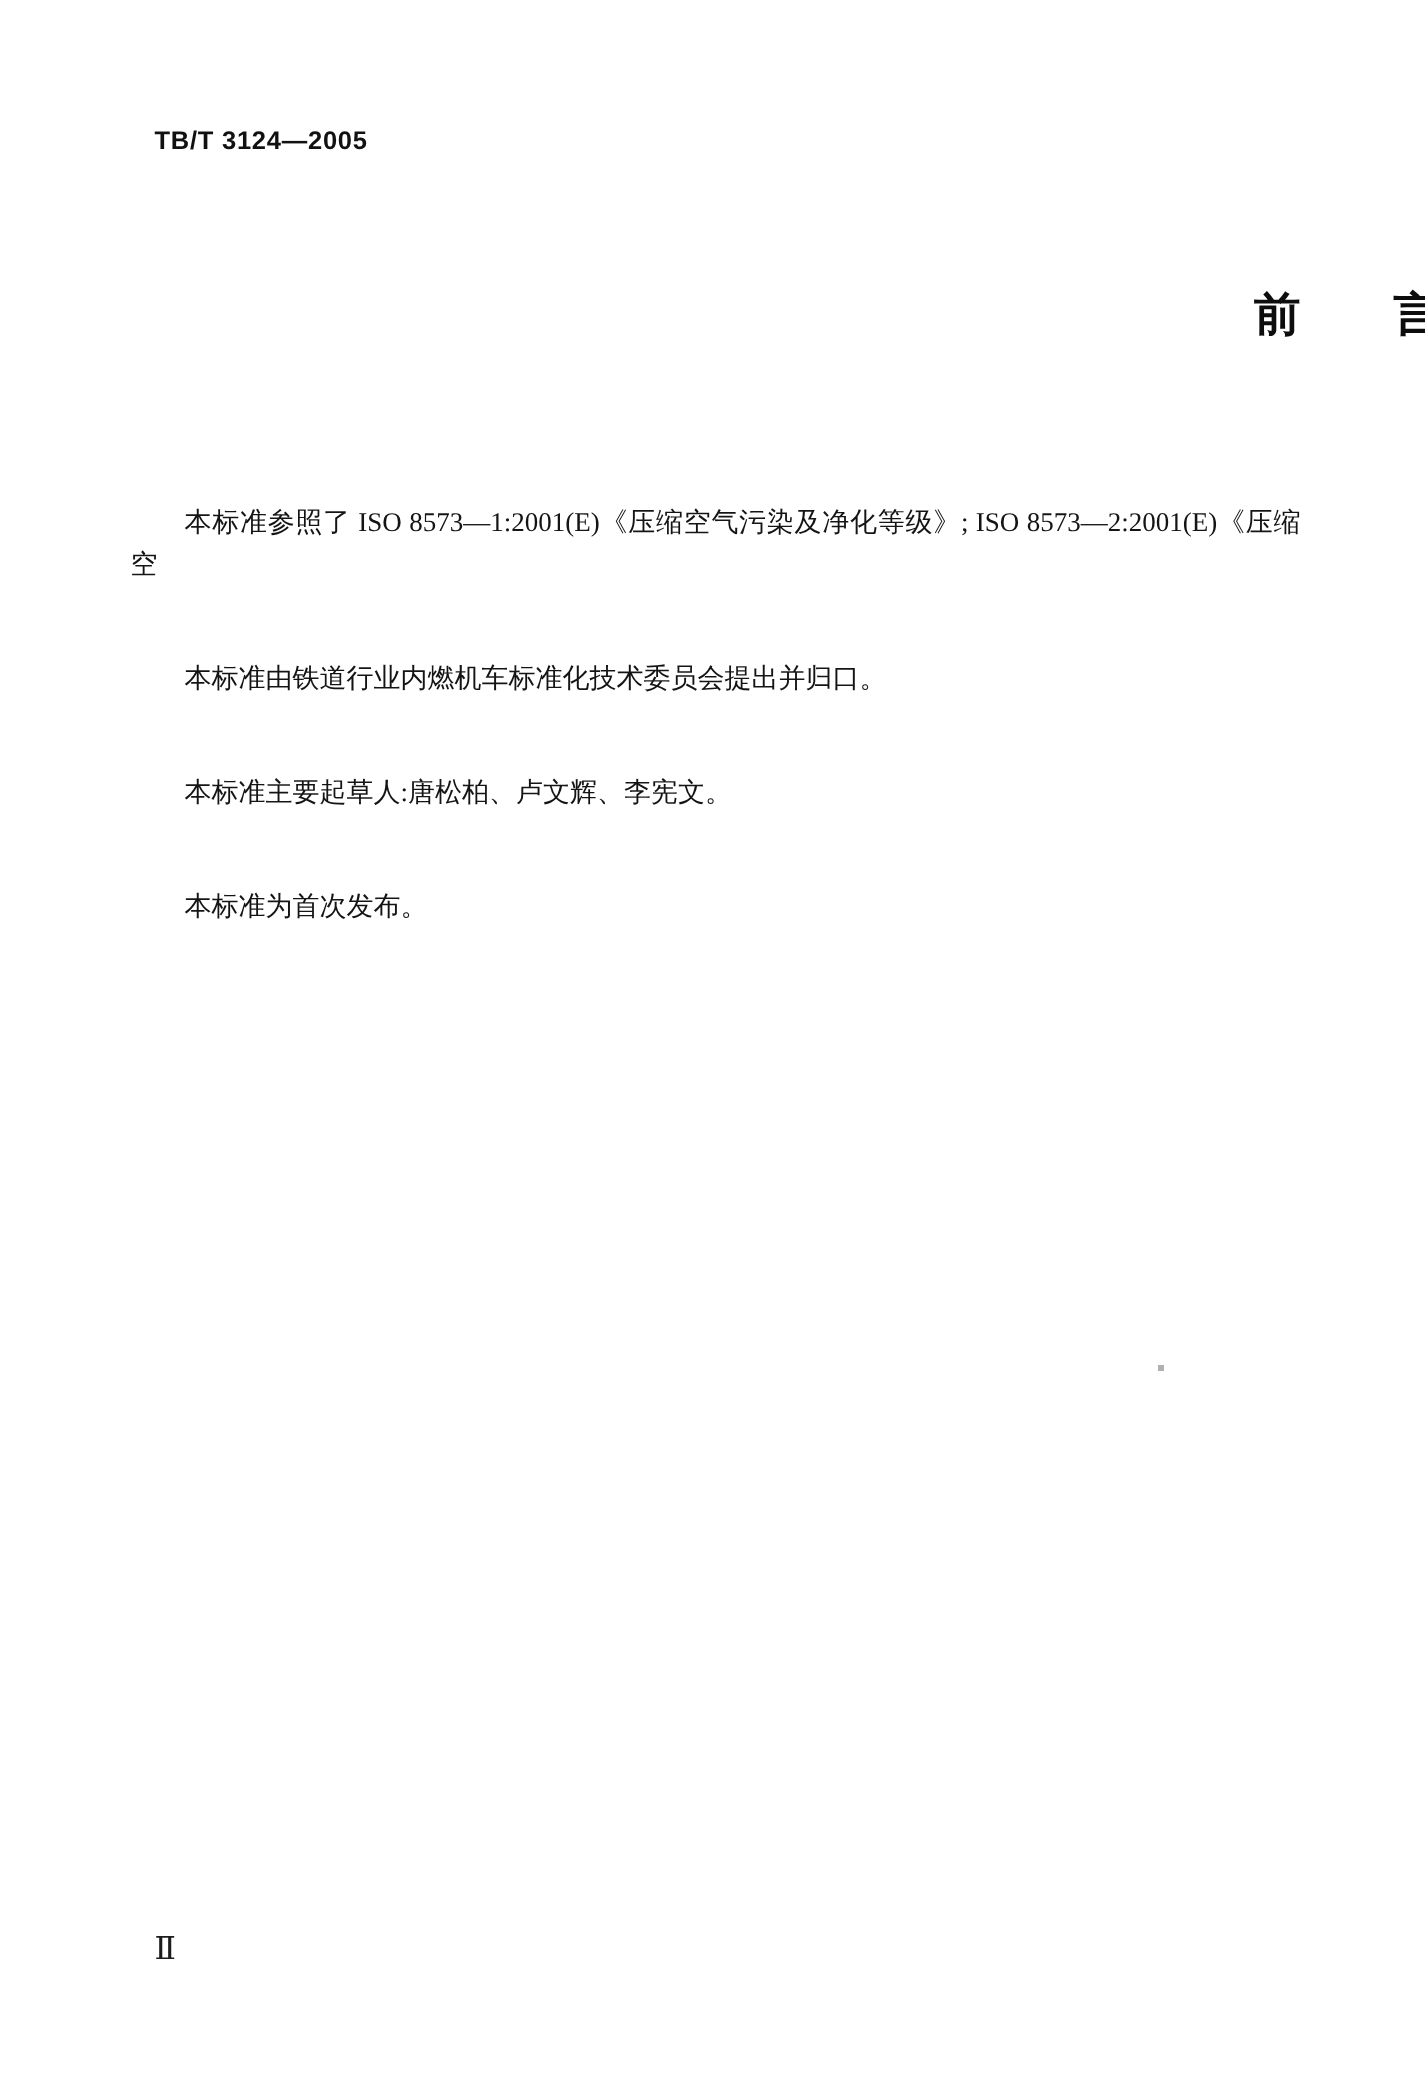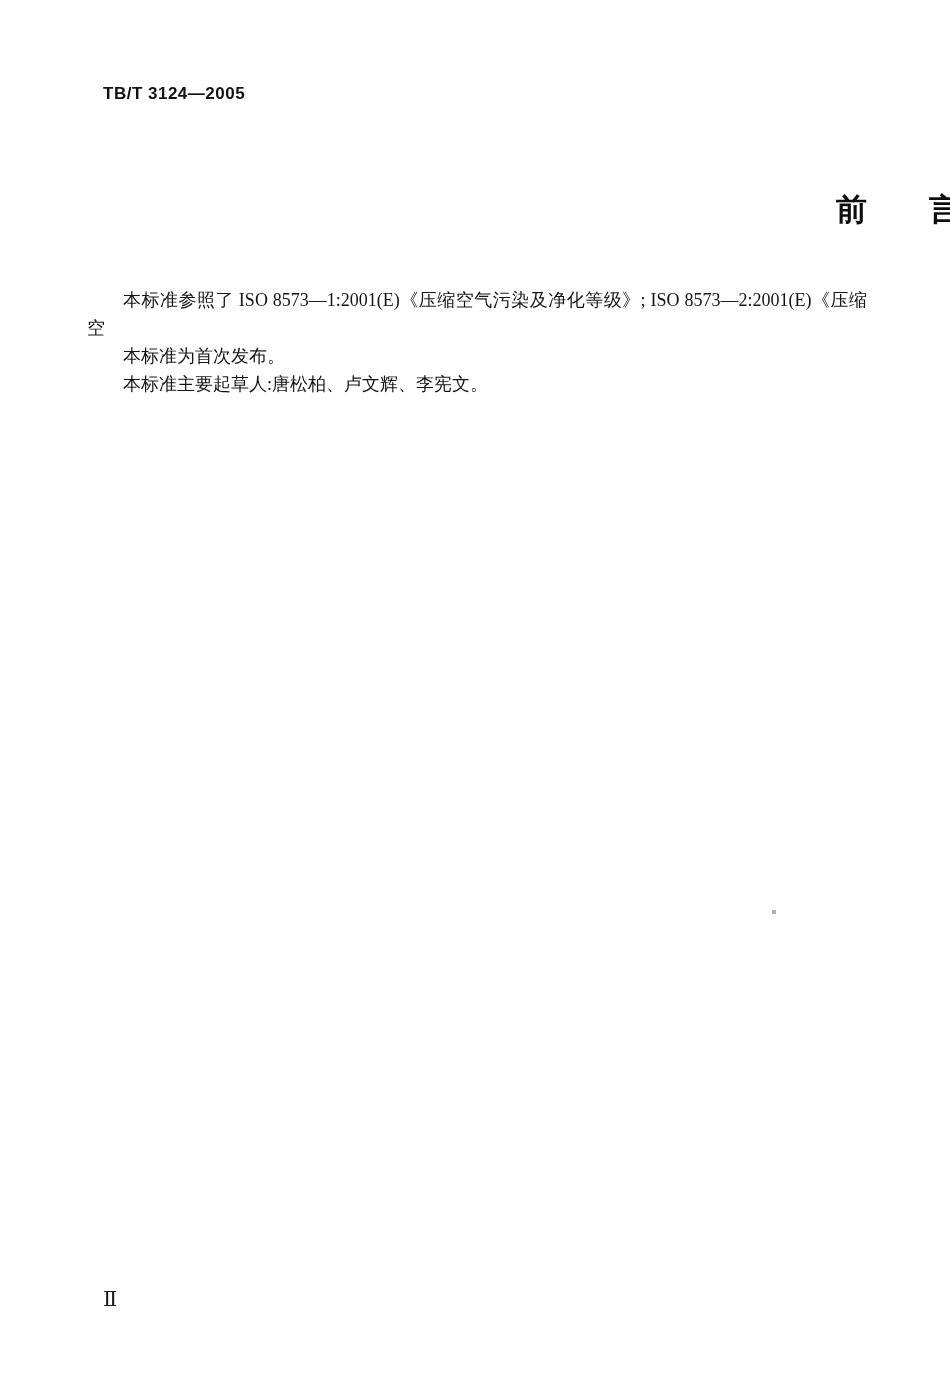--- a/index.html
+++ b/index.html
@@ -44,20 +44,21 @@
     position: absolute;
     left: 87px;
     top: 286px;
     width: 780px;
     font-size: 18px;
     line-height: 28px;
     color: #141414;
   }
   .body-line {
     white-space: nowrap;
+    margin-top: 48px;
   }
   .body-line.indent {
     text-indent: 36px;
   }
   .body-line.justify {
     white-space: normal;
     text-align: justify;
     text-align-last: justify;
   }
   .page-number {
@@ -82,21 +83,22 @@
 <body>
 
 <div class="page">
 
   <div class="doc-header">TB/T 3124—2005</div>
 
   <div class="doc-title">前　　言</div>
 
   <div class="body-text">
       <div class="body-line indent justify">本标准参照了 ISO 8573—1:2001(E)《压缩空气污染及净化等级》; ISO 8573—2:2001(E)《压缩空</div>
+      <div class="body-line indent">本标准由铁道行业内燃机车标准化技术委员会提出并归口。</div>
+      <div class="body-line indent">本标准主要起草人:唐松柏、卢文辉、李宪文。</div>
       <div class="body-line indent">本标准为首次发布。</div>
-      <div class="body-line indent">本标准主要起草人:唐松柏、卢文辉、李宪文。</div>
     </div>
 
   <div class="scan-speck"></div>
 
   <div class="page-number">Ⅱ</div>
 
 </div>
 
 </body></html>

